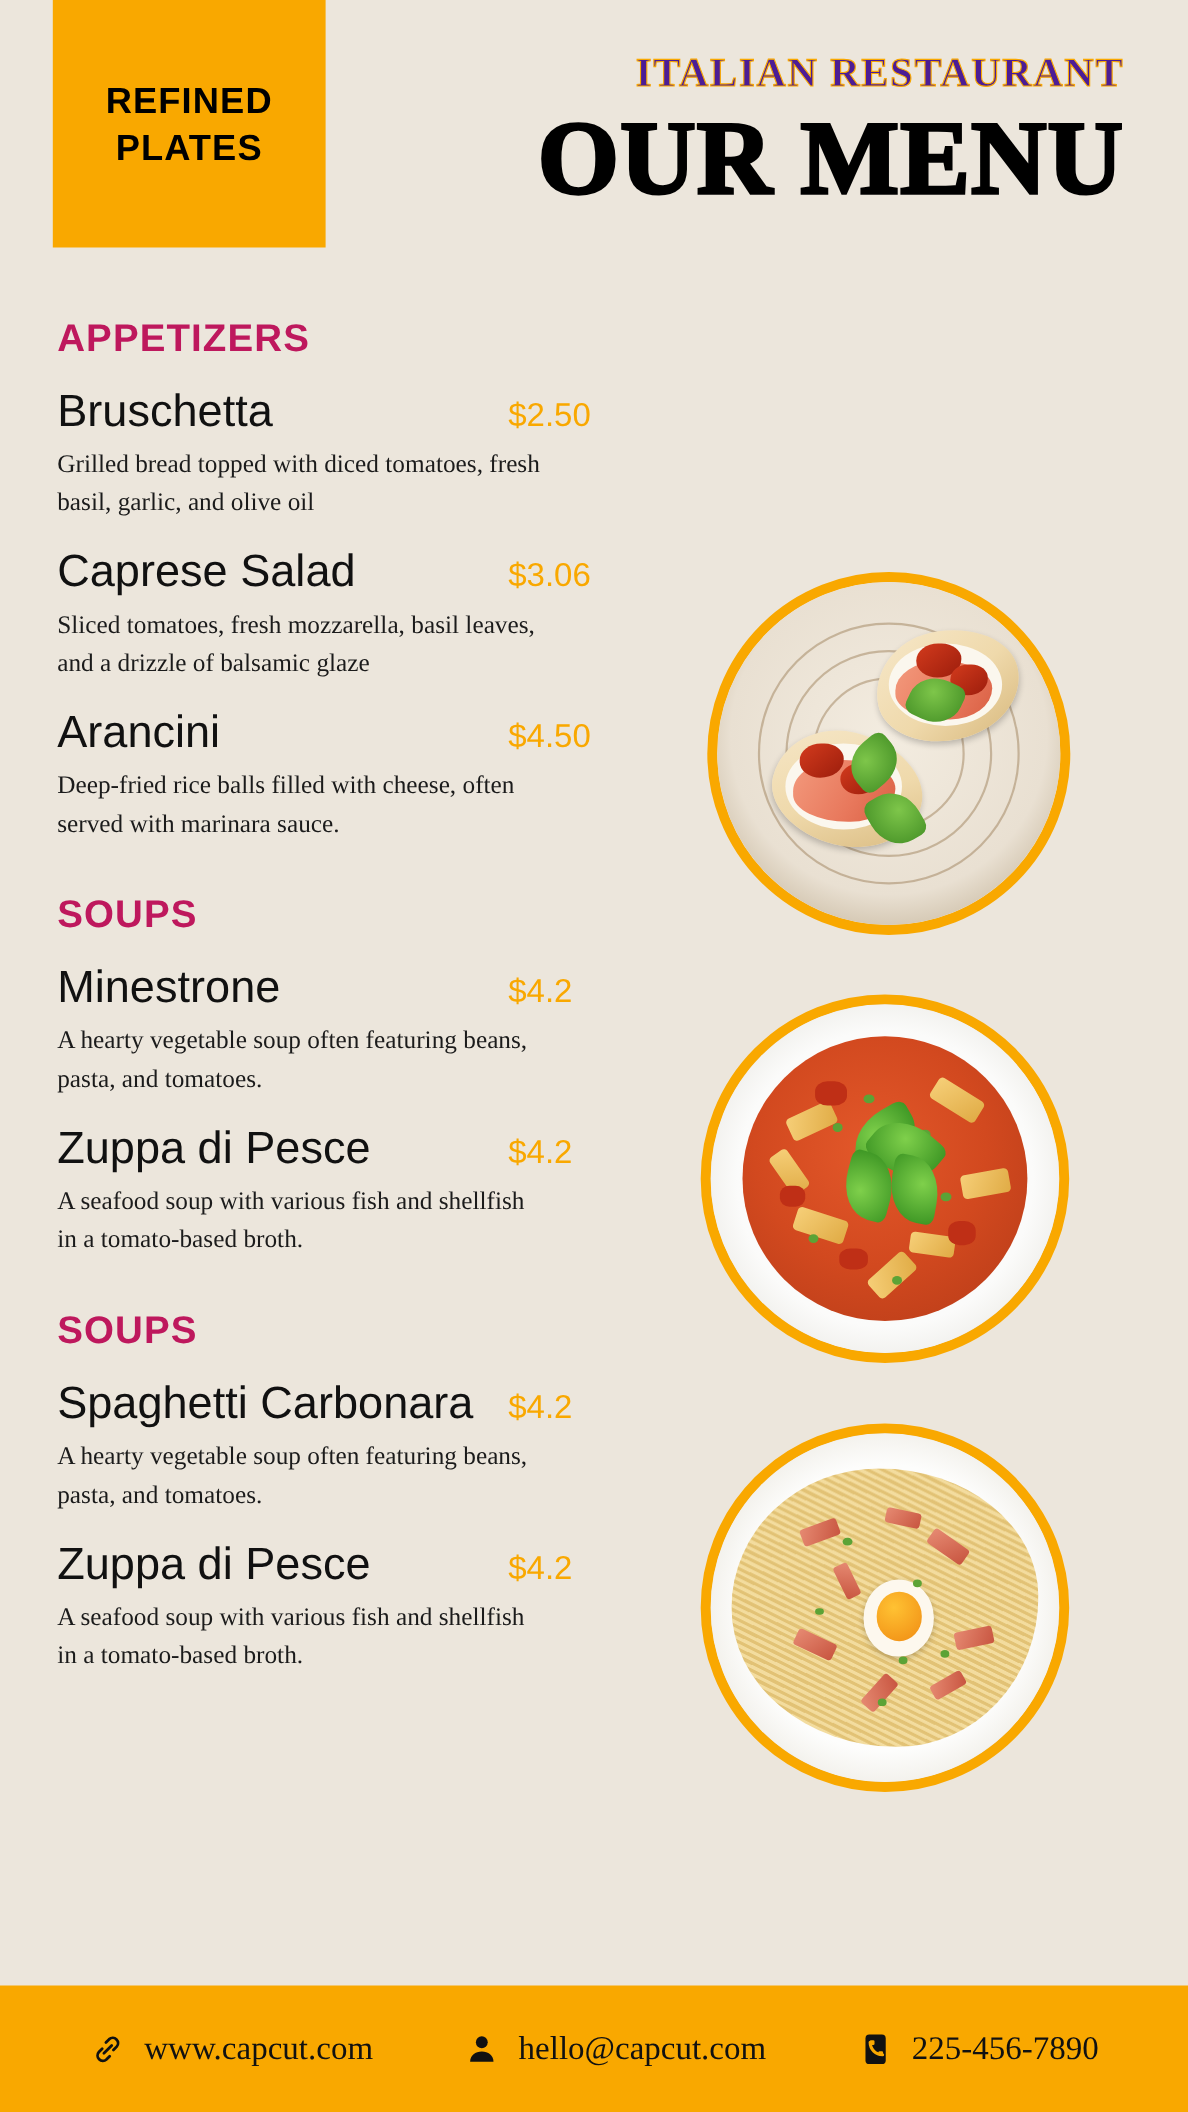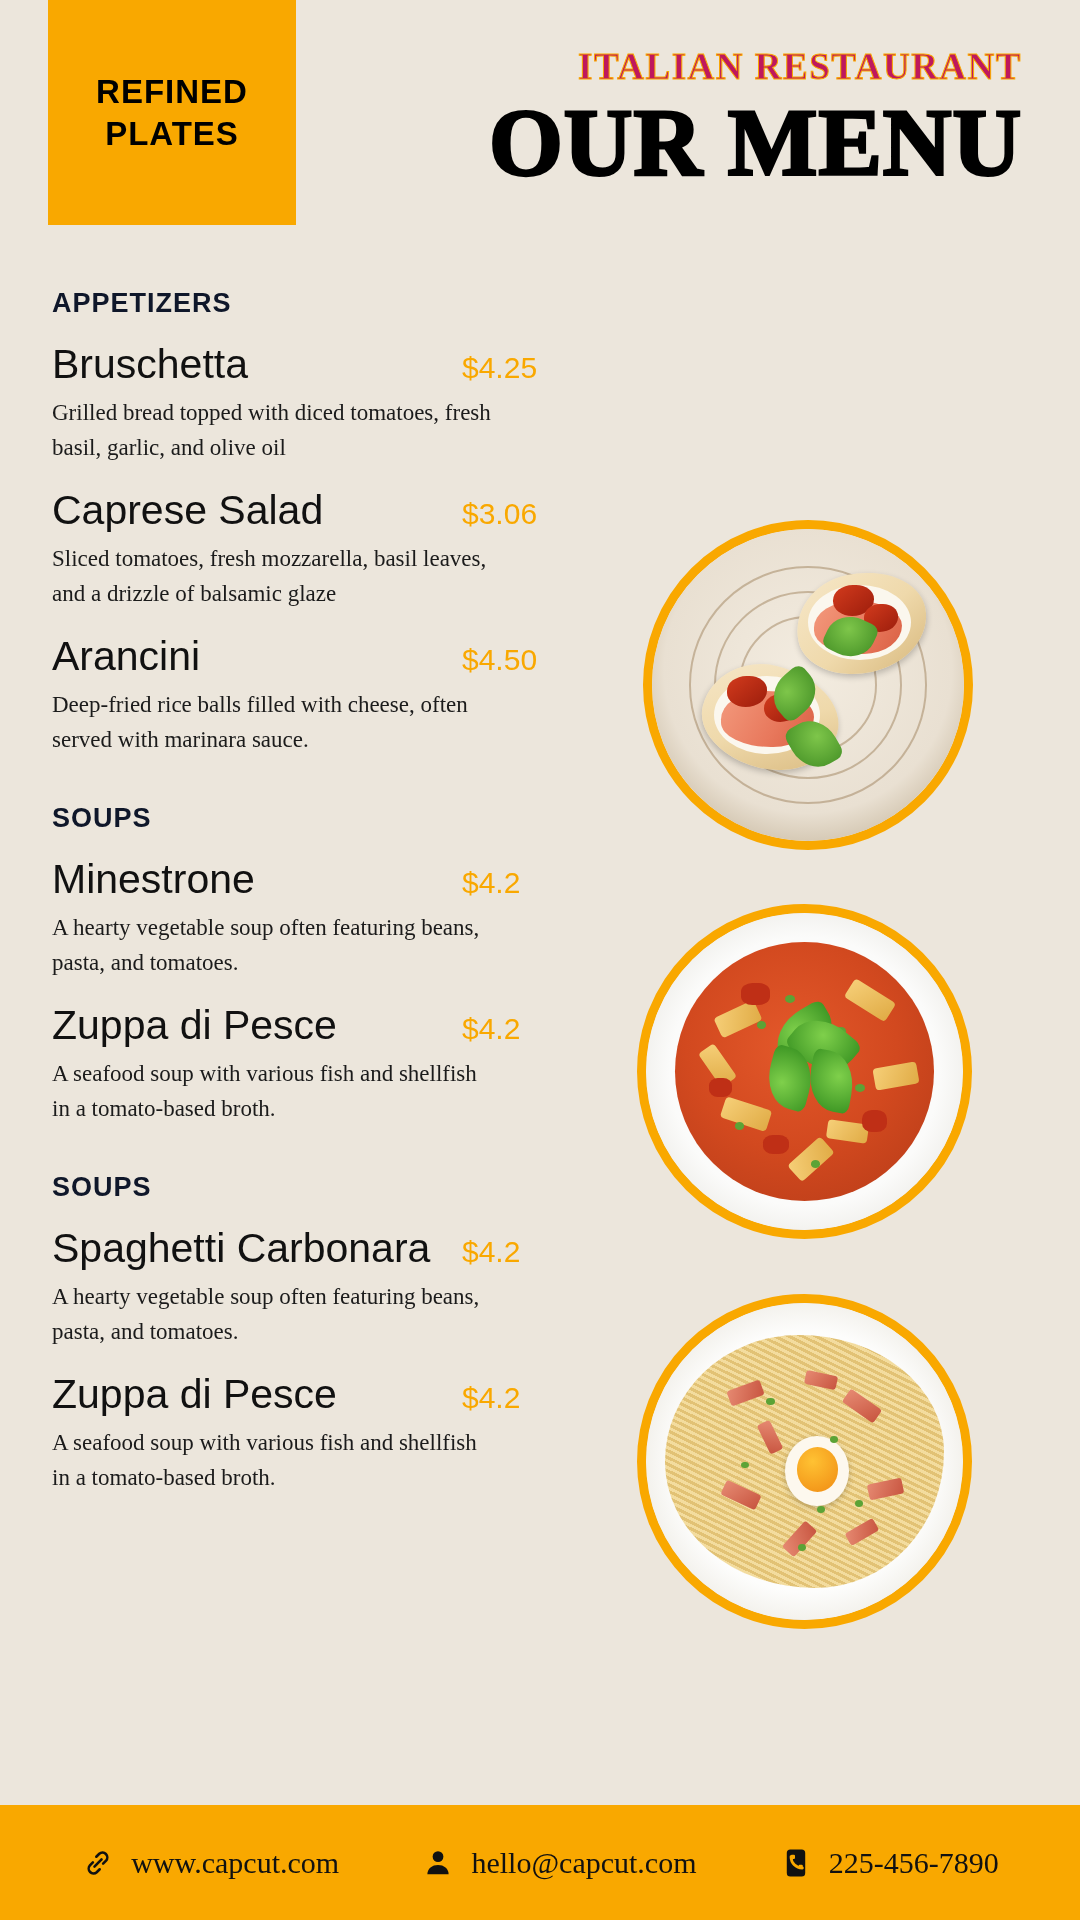--- a/index.html
+++ b/index.html
@@ -47,21 +47,21 @@
     top: 45px;
     text-align: right;
     width: 640px;
   }
 
   .restaurant-label {
     font-family: "Liberation Serif", serif;
     font-weight: bold;
     font-size: 37px;
     letter-spacing: 1.5px;
-    color: #be185d;
+    color: #4c1d95;
     -webkit-text-stroke: 1px #f9a800;
   }
 
   .menu-title {
     font-family: "Liberation Serif", serif;
     font-weight: bold;
     font-size: 95px;
     letter-spacing: 1px;
     color: #000;
     line-height: 1.05;
@@ -81,23 +81,23 @@
     left: 52px;
     top: 58px;
     width: 520px;
   }
 
   .section { margin-bottom: 46px; }
 
   .section-title {
     font-family: "Liberation Sans", sans-serif;
     font-weight: bold;
-    font-size: 27px;
+    font-size: 35px;
     letter-spacing: 1px;
-    color: #0f172a;
+    color: #be185d;
     margin-bottom: 22px;
   }
 
   .item { margin-bottom: 22px; }
 
   .item-head {
     display: flex;
     align-items: baseline;
     justify-content: flex-start;
   }
@@ -300,21 +300,21 @@
 
   <div class="left-col">
 
     <div class="section">
       <div class="section-title">APPETIZERS</div>
 
       <div class="item">
         <div class="item-head">
           <span class="item-name">Bruschetta</span>
           <span class="dot-fill"></span>
-          <span class="item-price">$4.25</span>
+          <span class="item-price">$2.50</span>
         </div>
         <div class="item-desc">Grilled bread topped with diced tomatoes, fresh basil, garlic, and olive oil</div>
       </div>
 
       <div class="item">
         <div class="item-head">
           <span class="item-name">Caprese Salad</span>
           <span class="dot-fill"></span>
           <span class="item-price">$3.06</span>
         </div>

